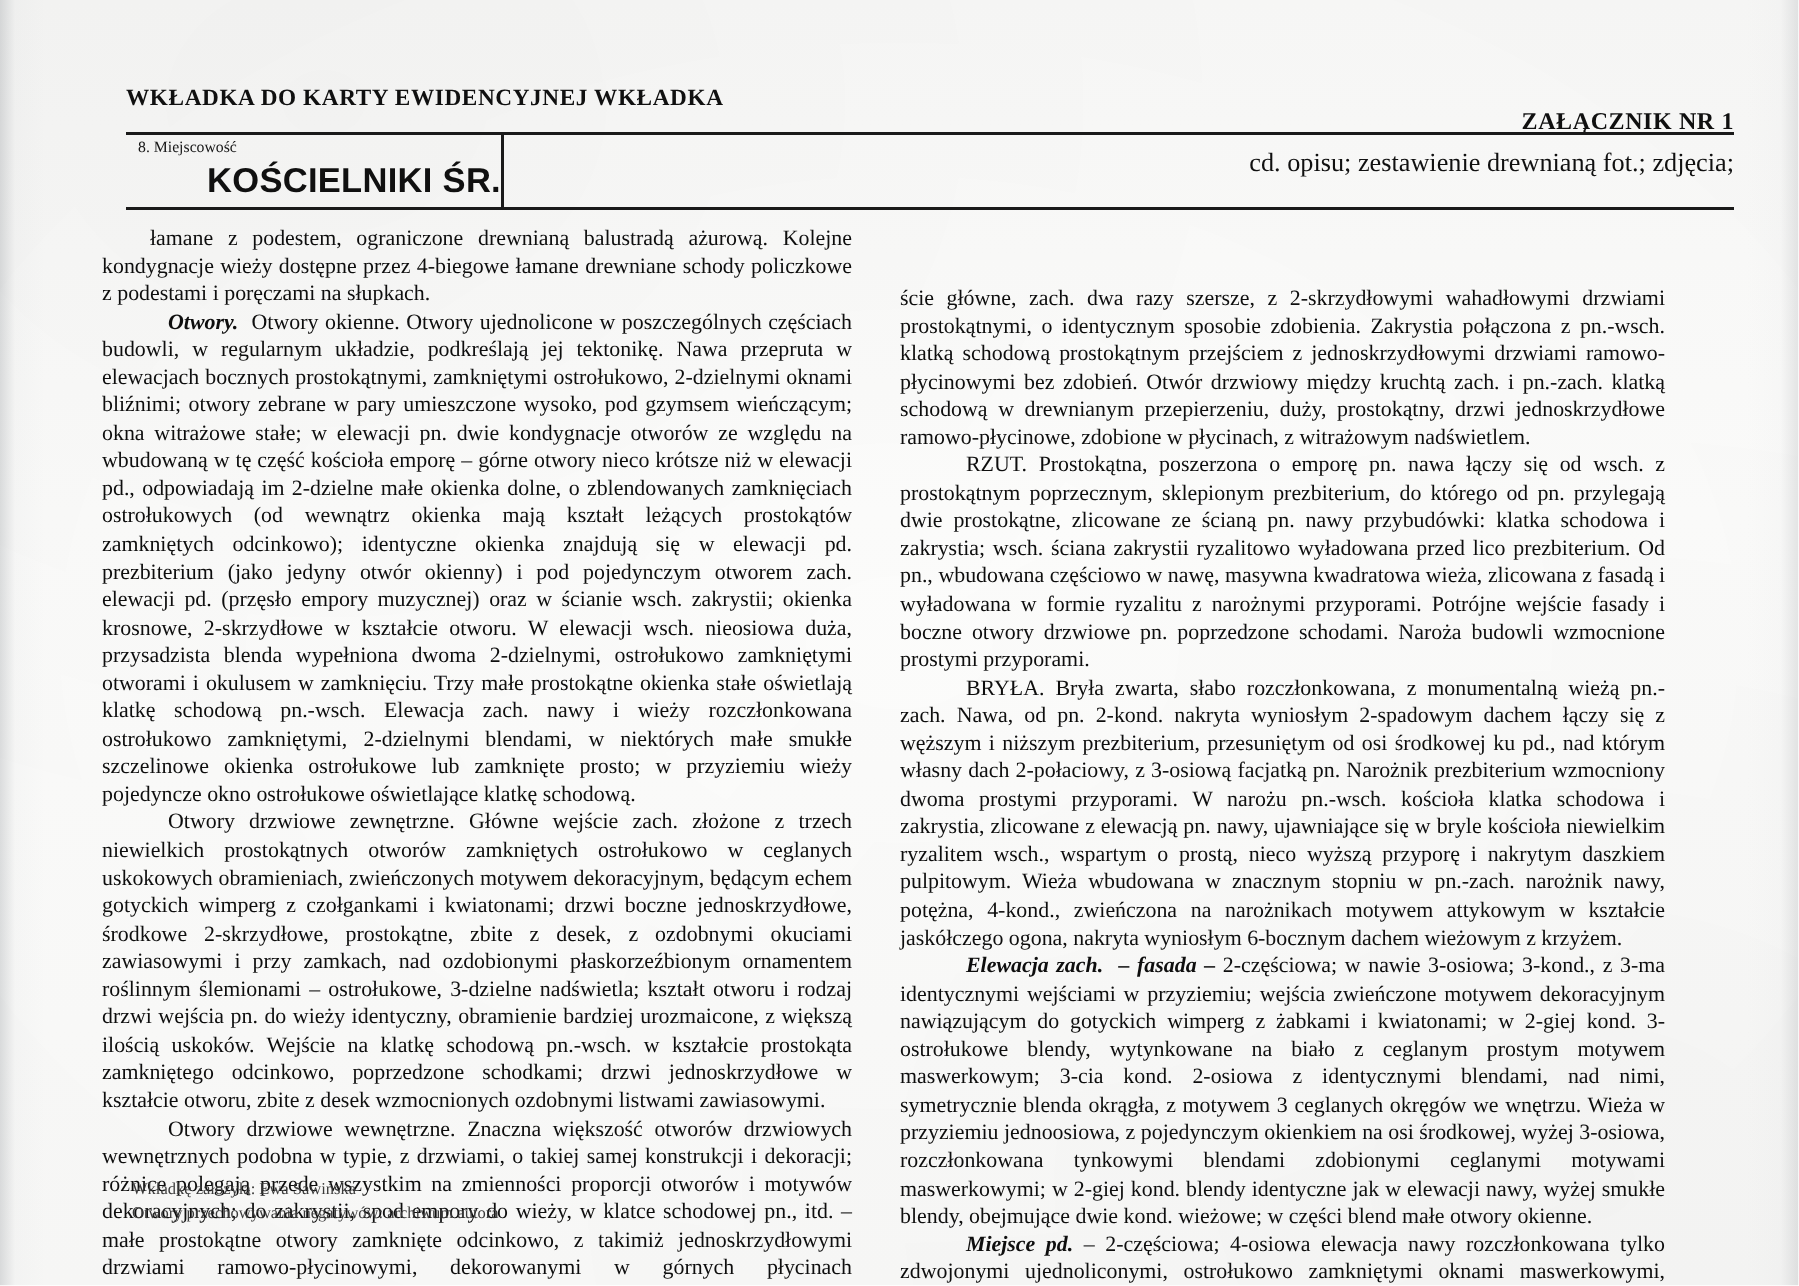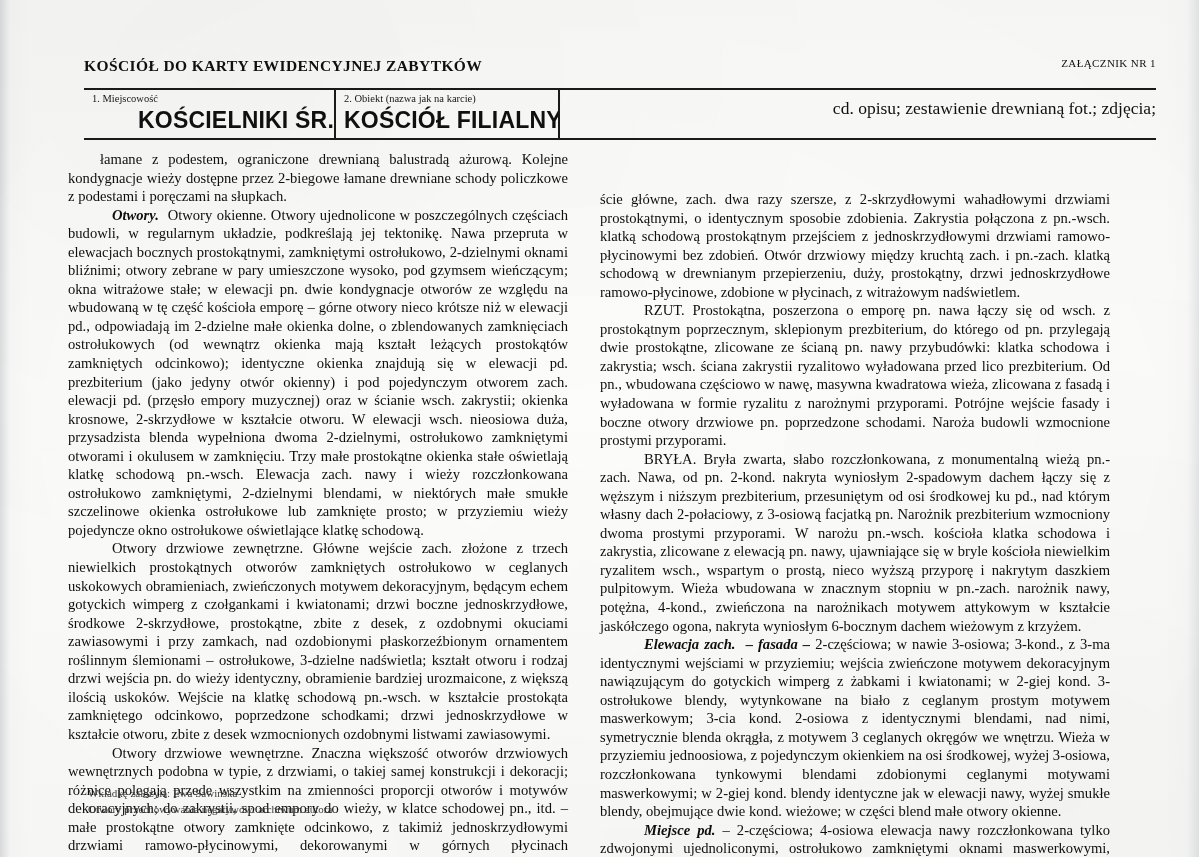--- a/index.html
+++ b/index.html
@@ -55,23 +55,23 @@
   .doc-header .hdr-left {
     position: absolute;
     left: 0; top: 0;
     font-weight: bold;
     font-size: 15.5px;
     letter-spacing: 0.4px;
     white-space: nowrap;
   }
   .doc-header .hdr-right {
     position: absolute;
-    right: 0; top: 0;
-    font-weight: normal;
-    font-size: 11px;
+    right: 0; top: 16px;
+    font-weight: bold;
+    font-size: 16px;
     letter-spacing: 0.4px;
     white-space: nowrap;
   }
 
   
   .id-table {
     position: absolute;
     left: 84px;
     top: 88px;
     width: 1072px;
@@ -163,47 +163,43 @@
 </style>
 </head>
 <body>
 
 <div class="page"></div>
 <div class="paper-noise"></div>
 
 <div class="sheet">
 
   <div class="doc-header">
-    <div class="hdr-left">KOŚCIÓŁ DO KARTY EWIDENCYJNEJ ZABYTKÓW</div>
+    <div class="hdr-left">WKŁADKA DO KARTY EWIDENCYJNEJ WKŁADKA</div>
     <div class="hdr-right">ZAŁĄCZNIK NR 1</div>
   </div>
 
   <div class="id-table">
 
     <div class="id-cell c1">
-      <div class="id-label">1. Miejscowość</div>
+      <div class="id-label">8. Miejscowość</div>
       <div class="id-value">KOŚCIELNIKI ŚR.</div>
     </div>
 
-    <div class="id-cell c2">
-      <div class="id-label">2. Obiekt (nazwa jak na karcie)</div>
-      <div class="id-value">KOŚCIÓŁ FILIALNY</div>
-    </div>
 
     <div class="id-cell c3">
       <div class="id-value serif-val">cd. opisu; zestawienie drewnianą fot.; zdjęcia;</div>
     </div>
 
   </div>
 
   <div class="body-cols">
 
     <div class="col left">
 
-      <p class="indent"><span>łamane z podestem, ograniczone drewnianą balustradą ażurową. Kolejne kondygnacje wieży dostępne przez 2-biegowe łamane drewniane schody policzkowe z podestami i poręczami na słupkach.</span></p>
+      <p class="indent"><span>łamane z podestem, ograniczone drewnianą balustradą ażurową. Kolejne kondygnacje wieży dostępne przez 4-biegowe łamane drewniane schody policzkowe z podestami i poręczami na słupkach.</span></p>
 
       <p class="indent-lg"><span class="itb">Otwory.</span><span>&nbsp;&nbsp;</span><span class="it">Otwory okienne.</span><span> Otwory ujednolicone w poszczególnych częściach budowli, w regularnym układzie, podkreślają jej tektonikę. Nawa przepruta w elewacjach bocznych prostokątnymi, zamkniętymi ostrołukowo, 2-dzielnymi oknami bliźnimi; otwory zebrane w pary umieszczone wysoko, pod gzymsem wieńczącym; okna witrażowe stałe; w elewacji pn. dwie kondygnacje otworów ze względu na wbudowaną w tę część kościoła emporę – górne otwory nieco krótsze niż w elewacji pd., odpowiadają im 2-dzielne małe okienka dolne, o zblendowanych zamknięciach ostrołukowych (od wewnątrz okienka mają kształt leżących prostokątów zamkniętych odcinkowo); identyczne okienka znajdują się w elewacji pd. prezbiterium (jako jedyny otwór okienny) i pod pojedynczym otworem zach. elewacji pd. (przęsło empory muzycznej) oraz w ścianie wsch. zakrystii; okienka krosnowe, 2-skrzydłowe w kształcie otworu. W elewacji wsch. nieosiowa duża, przysadzista blenda wypełniona dwoma 2-dzielnymi, ostrołukowo zamkniętymi otworami i okulusem w zamknięciu. Trzy małe prostokątne okienka stałe oświetlają klatkę schodową pn.-wsch. Elewacja zach. nawy i wieży rozczłonkowana ostrołukowo zamkniętymi, 2-dzielnymi blendami, w niektórych małe smukłe szczelinowe okienka ostrołukowe lub zamknięte prosto; w przyziemiu wieży pojedyncze okno ostrołukowe oświetlające klatkę schodową.</span></p>
 
       <p class="indent-lg"><span class="it">Otwory drzwiowe zewnętrzne.</span><span> Główne wejście zach. złożone z trzech niewielkich prostokątnych otworów zamkniętych ostrołukowo w ceglanych uskokowych obramieniach, zwieńczonych motywem dekoracyjnym, będącym echem gotyckich wimperg z czołgankami i kwiatonami; drzwi boczne jednoskrzydłowe, środkowe 2-skrzydłowe, prostokątne, zbite z desek, z ozdobnymi okuciami zawiasowymi i przy zamkach, nad ozdobionymi płaskorzeźbionym ornamentem roślinnym ślemionami – ostrołukowe, 3-dzielne nadświetla; kształt otworu i rodzaj drzwi wejścia pn. do wieży identyczny, obramienie bardziej urozmaicone, z większą ilością uskoków. Wejście na klatkę schodową pn.-wsch. w kształcie prostokąta zamkniętego odcinkowo, poprzedzone schodkami; drzwi jednoskrzydłowe w kształcie otworu, zbite z desek wzmocnionych ozdobnymi listwami zawiasowymi.</span></p>
 
       <p class="indent-lg"><span class="it">Otwory drzwiowe wewnętrzne.</span><span>  Znaczna większość otworów drzwiowych wewnętrznych podobna w typie, z drzwiami, o takiej samej konstrukcji i dekoracji; różnice polegają przede wszystkim na zmienności proporcji otworów i motywów dekoracyjnych; do zakrystii, spod empory do wieży, w klatce schodowej pn., itd. – małe prostokątne otwory zamknięte odcinkowo, z takimiż jednoskrzydłowymi drzwiami ramowo-płycinowymi, dekorowanymi w górnych płycinach płaskorzeźbionymi naturalistycznymi motywami roślinnymi (liście, dębu, kasztana, sosny, świerku, itp.); wej-</span></p>
 
     </div>
 
     <div class="col right">

